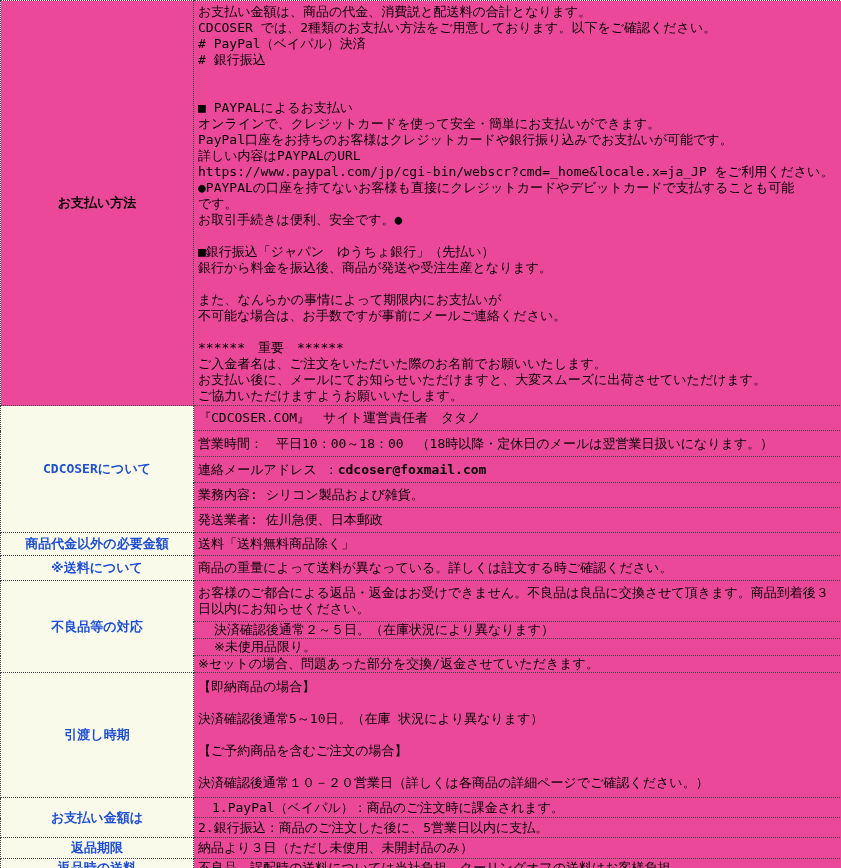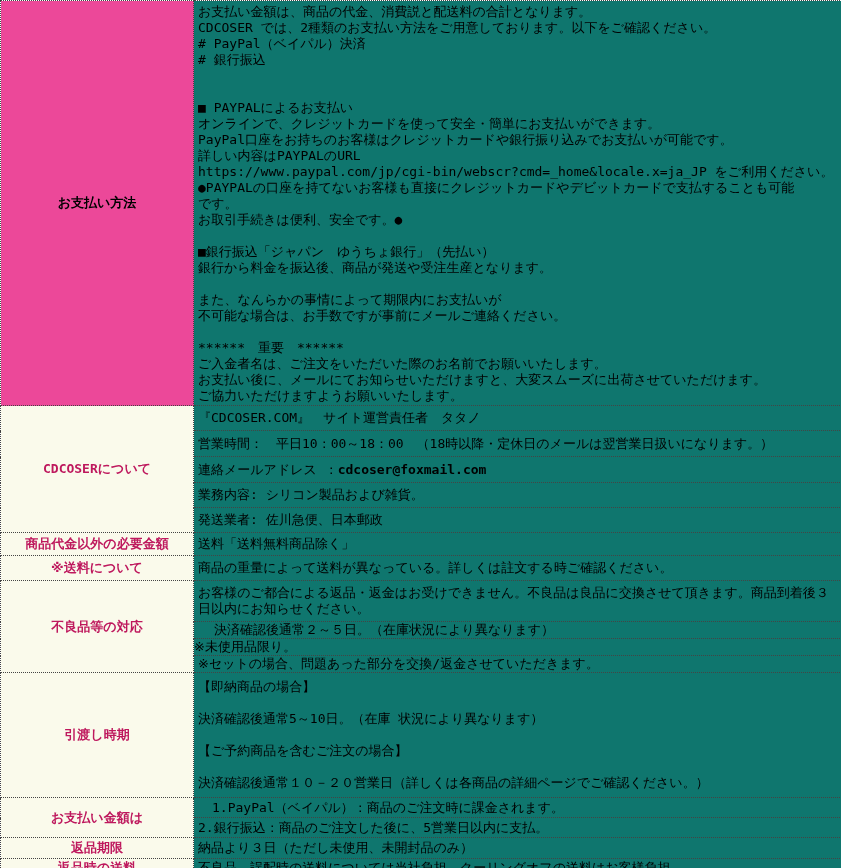--- a/index.html
+++ b/index.html
@@ -10,38 +10,38 @@
     font-family:"DejaVu Sans Mono","DejaVu Sans",monospace;
     font-size:13px;
     color:#000000;
     background:#ffffff;
     border-bottom:2px solid #000000;
   }
   col.c-left  { width:193px; }
   col.c-right { width:648px; }
   th.hdr {
     background:#FAFAEB;
-    color:#be185d;
+    color:#1d4ed8;
     font-weight:bold;
     text-align:center;
     vertical-align:middle;
     border:1px dotted #444444;
     padding:1px 2px;
     line-height:16px;
   }
   th.hdr-white {
     background:#ec4899;
     color:#000000;
   }
   td.cell {
     border:1px dotted #444444;
     vertical-align:middle;
     padding:1px 4px;
     line-height:16px;
-    background:#0f766e;
+    background:#ec4899;
   }
   td.pre {
     white-space:pre-wrap;
     vertical-align:top;
     padding-top:3px;
   }
   td.pre-mid {
     white-space:pre-wrap;
     vertical-align:top;
     padding-top:6px;
@@ -117,21 +117,21 @@
   </tr>
 
   <tr style="height:41px;">
     <th class="hdr" rowspan="4">不良品等の対応</th>
     <td class="cell">お客様のご都合による返品・返金はお受けできません。不良品は良品に交換させて頂きます。商品到着後３日以内にお知らせください。</td>
   </tr>
   <tr style="height:16px;">
     <td class="cell" style="padding:0 20px;">決済確認後通常２～５日。（在庫状況により異なります）</td>
   </tr>
   <tr style="height:14px;">
-    <td class="cell" style="padding:0 0;margin-top:44px;">※未使用品限り。</td>
+    <td class="cell" style="padding:0 20px;margin-top:44px;">※未使用品限り。</td>
   </tr>
   <tr style="height:15px;">
     <td class="cell" style="padding:0 4px;">※セットの場合、問題あった部分を交換/返金させていただきます。</td>
   </tr>
 
   <tr style="height:125px;">
     <th class="hdr">引渡し時期</th>
     <td class="cell pre-mid">【即納商品の場合】
 
 決済確認後通常5～10日。（在庫 状況により異なります）

